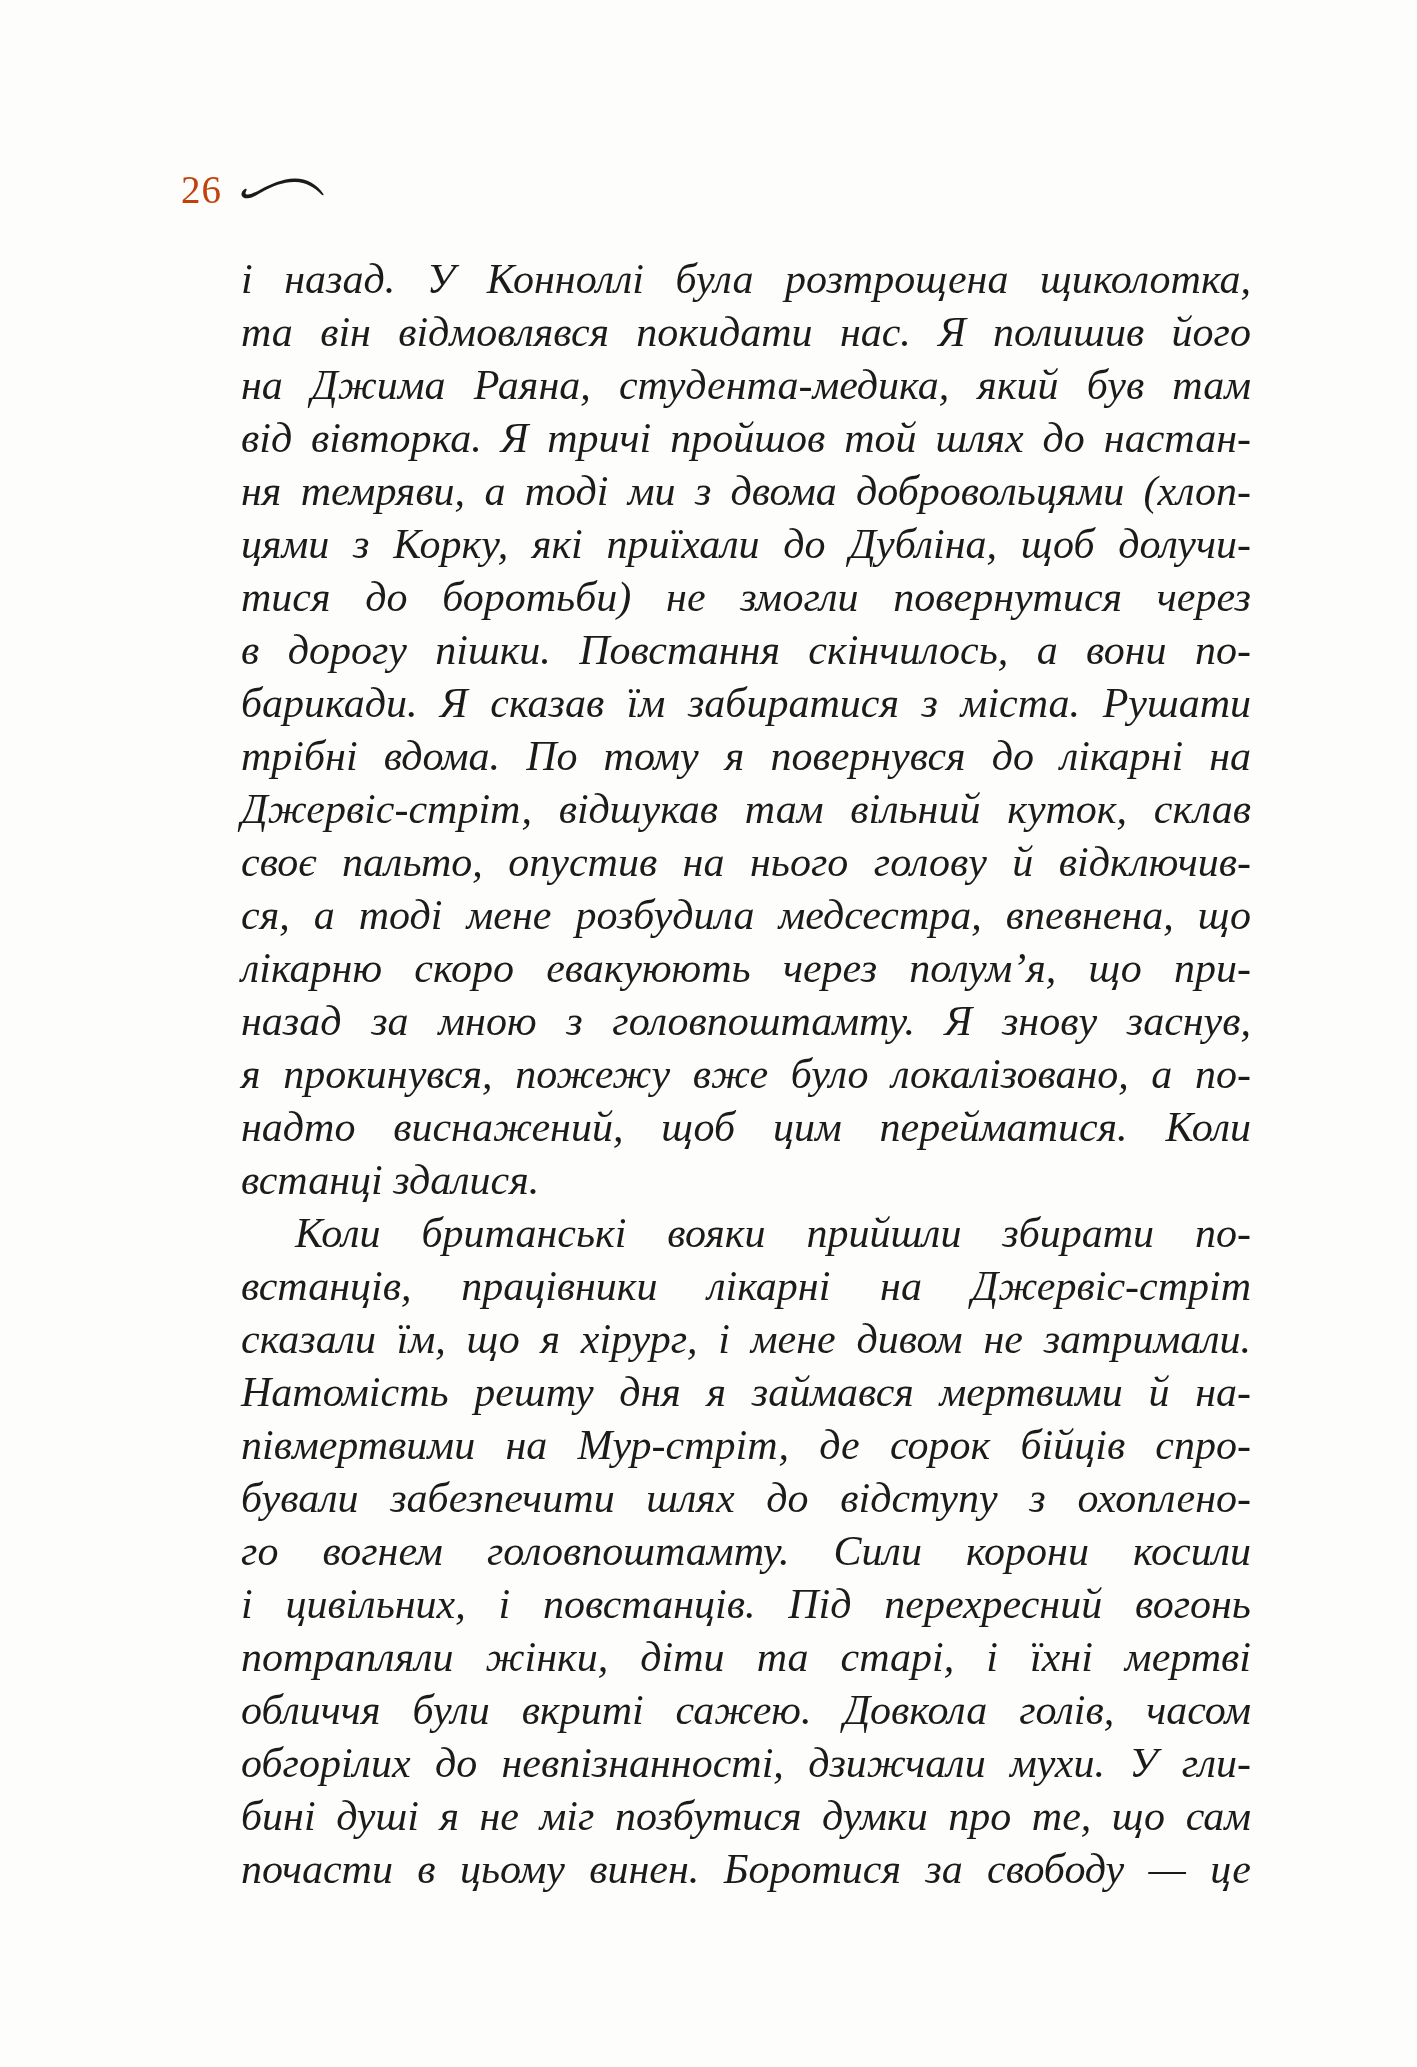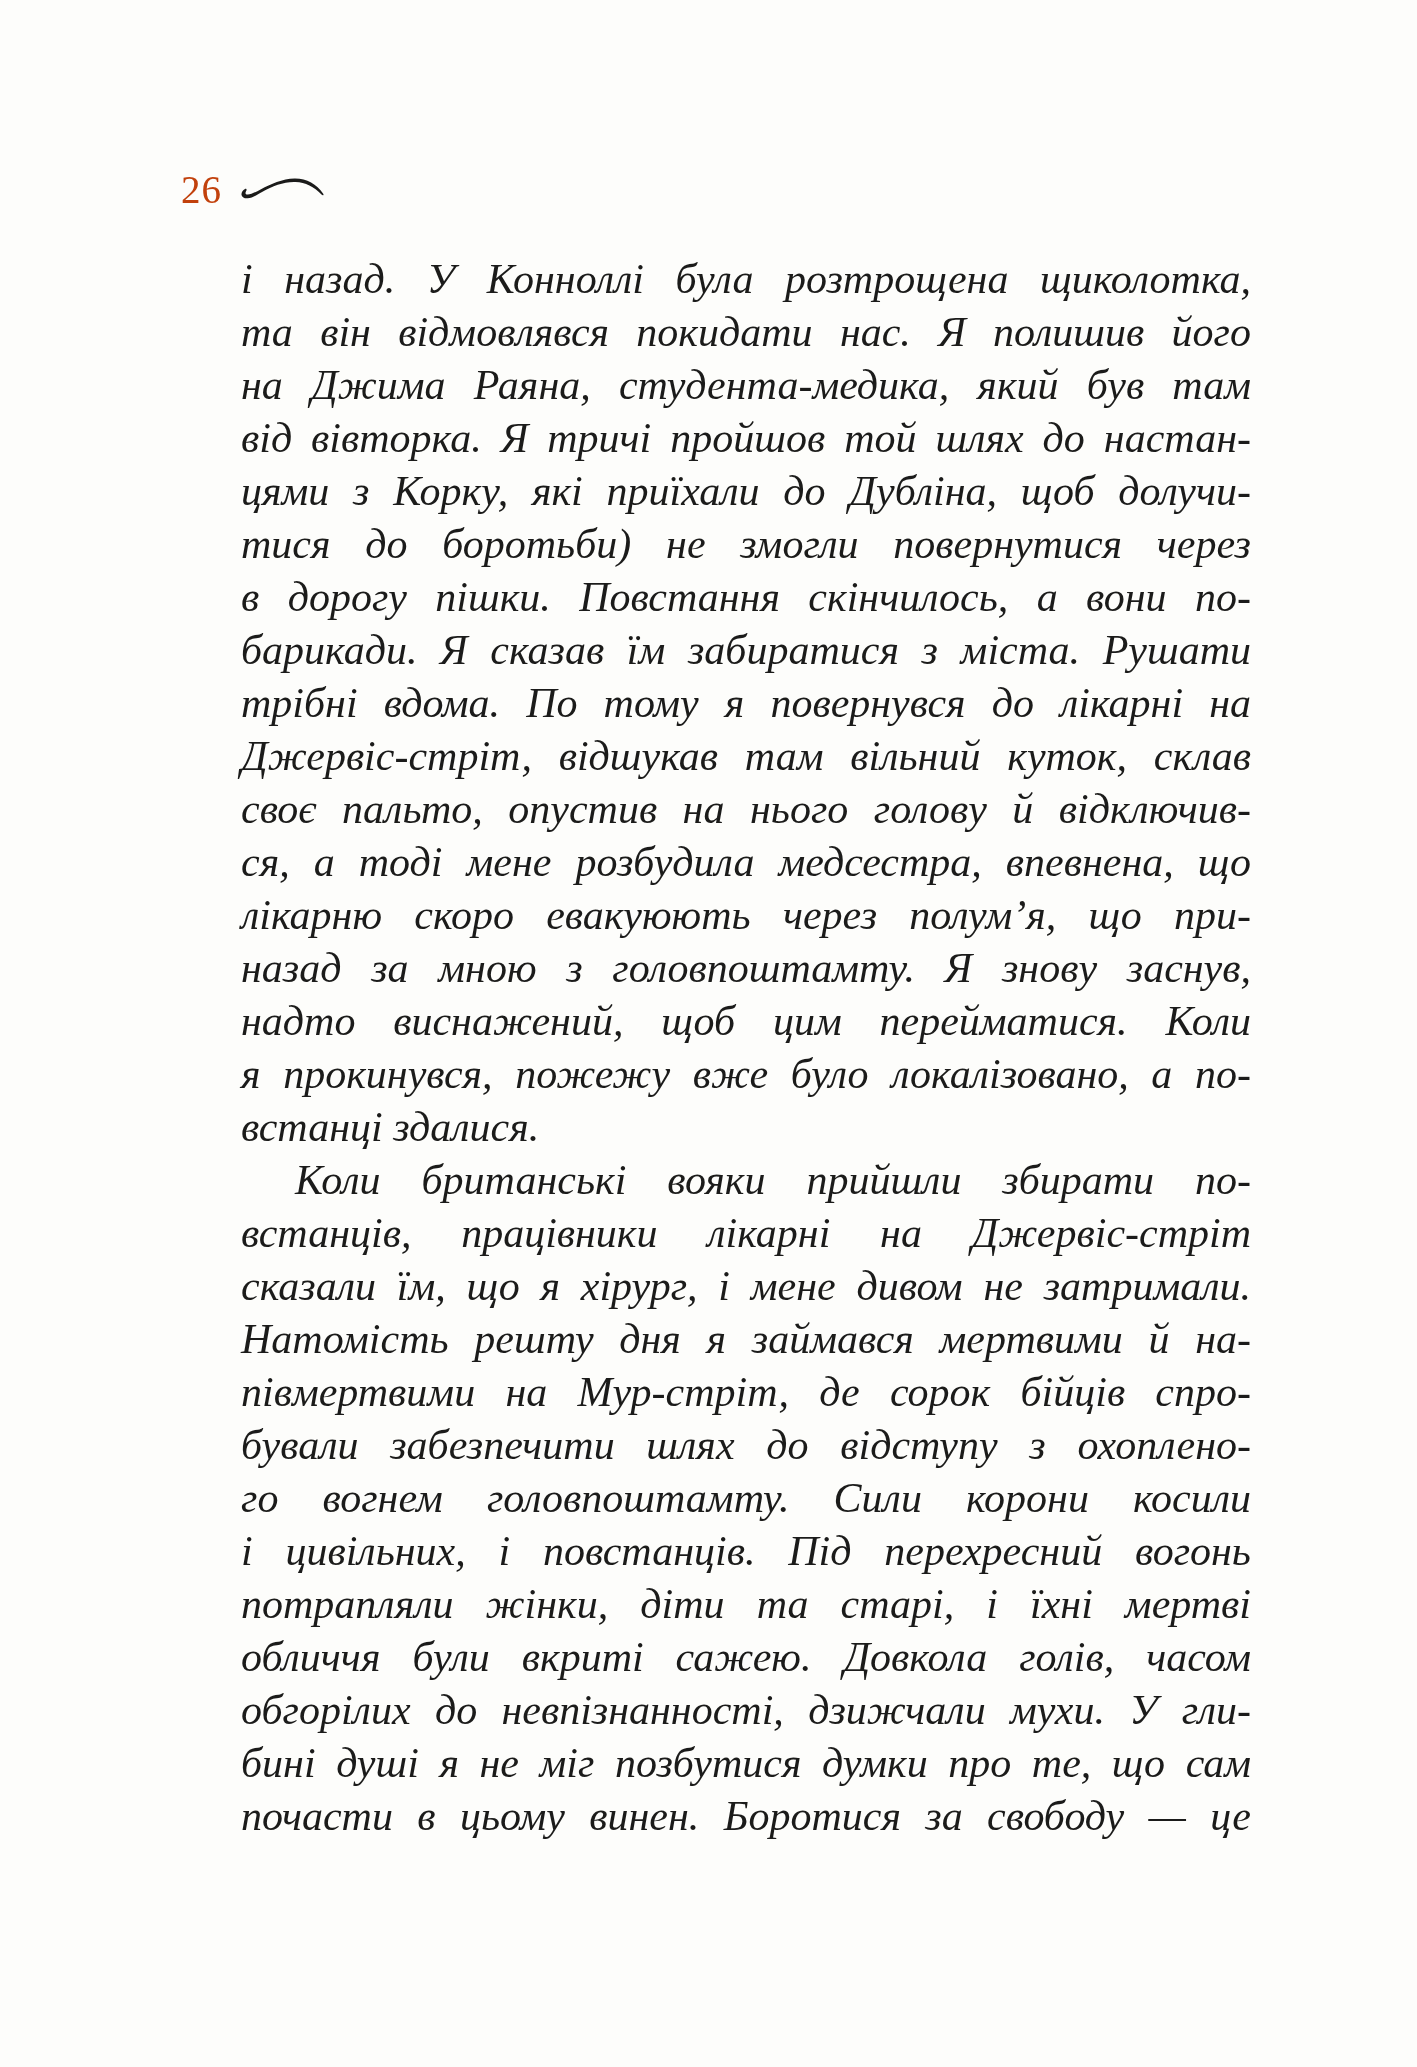--- a/index.html
+++ b/index.html
@@ -66,32 +66,33 @@
       C 8.4,18.5 7.9,16.9 9.3,14.8
       C 10.1,13.6 9.2,12.3 8,13 Z"></path>
   </svg>
 </div>
 
 <div class="body-text">
     <div class="line">і назад. У Конноллі була розтрощена щиколотка,</div>
     <div class="line">та він відмовлявся покидати нас. Я полишив його</div>
     <div class="line">на Джима Раяна, студента-медика, який був там</div>
     <div class="line">від вівторка. Я тричі пройшов той шлях до настан-</div>
+    <div class="line">ня темряви, а тоді ми з двома добровольцями (хлоп-</div>
     <div class="line">цями з Корку, які приїхали до Дубліна, щоб долучи-</div>
     <div class="line">тися до боротьби) не змогли повернутися через</div>
     <div class="line">в дорогу пішки. Повстання скінчилось, а вони по-</div>
     <div class="line">барикади. Я сказав їм забиратися з міста. Рушати</div>
     <div class="line">трібні вдома. По тому я повернувся до лікарні на</div>
     <div class="line">Джервіс-стріт, відшукав там вільний куток, склав</div>
     <div class="line">своє пальто, опустив на нього голову й відключив-</div>
     <div class="line">ся, а тоді мене розбудила медсестра, впевнена, що</div>
     <div class="line">лікарню скоро евакуюють через полум’я, що при-</div>
     <div class="line">назад за мною з головпоштамту. Я знову заснув,</div>
+    <div class="line">я прокинувся, пожежу вже було локалізовано, а по-</div>
     <div class="line">надто виснажений, щоб цим перейматися. Коли</div>
-    <div class="line">я прокинувся, пожежу вже було локалізовано, а по-</div>
     <div class="line no-justify">встанці здалися.</div>
     <div class="line indent">Коли британські вояки прийшли збирати по-</div>
     <div class="line">встанців, працівники лікарні на Джервіс-стріт</div>
     <div class="line">сказали їм, що я хірург, і мене дивом не затримали.</div>
     <div class="line">Натомість решту дня я займався мертвими й на-</div>
     <div class="line">півмертвими на Мур-стріт, де сорок бійців спро-</div>
     <div class="line">бували забезпечити шлях до відступу з охоплено-</div>
     <div class="line">го вогнем головпоштамту. Сили корони косили</div>
     <div class="line">і цивільних, і повстанців. Під перехресний вогонь</div>
     <div class="line">потрапляли жінки, діти та старі, і їхні мертві</div>

